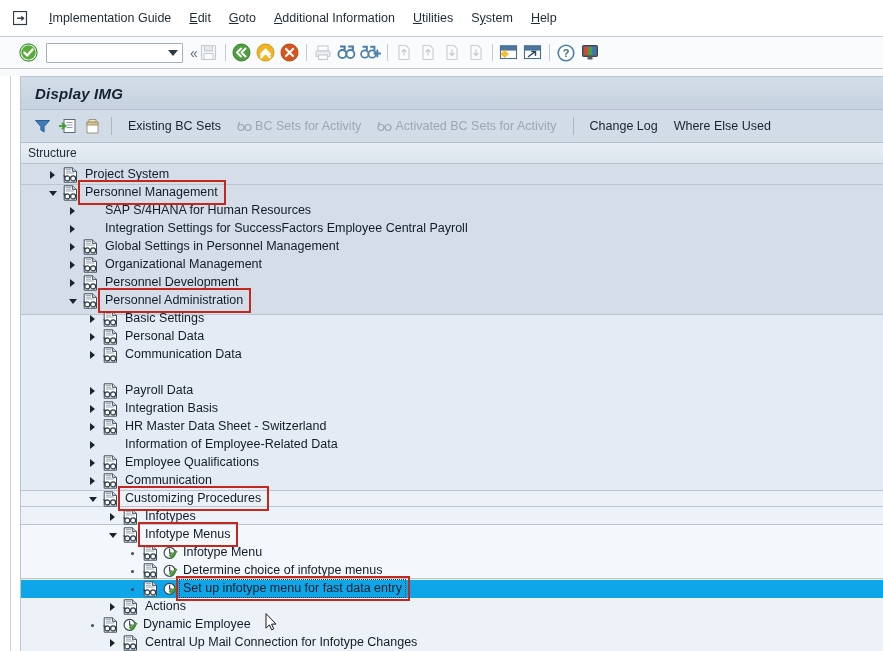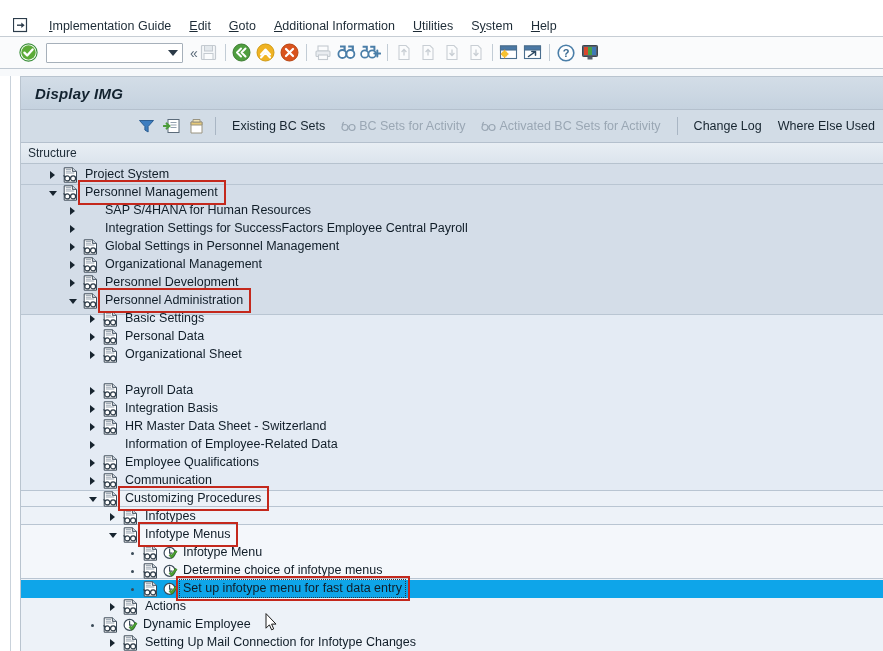--- a/index.html
+++ b/index.html
@@ -17,21 +17,21 @@
     background: #f7f9fb;
     overflow: hidden;
   }
 
   
   .menubar {
     position: absolute; left: 0; top: 0;
     width: 883px; height: 37px;
     background: #ffffff;
     border-bottom: 1px solid #c6cdd4;
-    display: flex; align-items: flex-end;
+    display: flex; align-items: center;
     box-sizing: border-box;
   }
   .sap-menu-icon {
     width: 26px; height: 22px;
     margin-left: 8px; margin-right: 6px;
     display: flex; align-items: center; justify-content: center;
     flex: none;
   }
   .menu-item {
     font-size: 12.5px;
@@ -117,21 +117,20 @@
     margin-left: 14px;
     letter-spacing: 0.2px;
   }
 
   
   .apptb {
     height: 32px;
     background: #d2dce6;
     display: flex; align-items: center;
     border-bottom: 1px solid #b4c0cd;
-    justify-content: flex-end;
   }
   .apptb-icon {
     width: 21px; height: 21px;
     margin-left: 4px;
     display: flex; align-items: center; justify-content: center;
     flex: none;
   }
   .apptb-icon:first-child { margin-left: 11px; }
   .apptb-sep {
     width: 1px; height: 18px;
@@ -652,21 +651,21 @@
           </div>
           <div class="nodeicon" style="left: 82px; top: 1px;"><svg width="15" height="16" viewBox="0 0 15 16">
               <path d="M1.2 0.8 h8.2 l4.1 3.6 v10.8 h-12.3 z" fill="#ffffff" stroke="#3d4b58" stroke-width="1"></path>
               <path d="M9.4 0.8 v3.6 h4.1" fill="#cfd8e1" stroke="#3d4b58" stroke-width="0.9"></path>
               <path d="M2.8 2.4 h5.2 M2.8 4.2 h5.2 M2.8 6 h8.5" stroke="#8b98a6" stroke-width="0.9"></path>
               <circle cx="4.3" cy="11.4" r="2.5" fill="none" stroke="#2c3a47" stroke-width="1.2"></circle>
               <circle cx="10.1" cy="11.4" r="2.5" fill="none" stroke="#2c3a47" stroke-width="1.2"></circle>
               <path d="M6.8 11.1 h0.8" stroke="#2c3a47" stroke-width="1.1"></path>
               <path d="M1.8 9.8 L0.6 8.4" stroke="#2c3a47" stroke-width="1.1"></path>
             </svg></div>
-          <div class="rowlabel" style="left: 104px;">Organizational Sheet</div>
+          <div class="rowlabel" style="left: 104px;">Communication Data</div>
         </div>
         <div class="row" style="top: 218px;">
           <div class="twisty" style="left: 66px;">
             <span class="tw-right"></span>
           </div>
           <div class="nodeicon" style="left: 82px; top: 1px;"><svg width="15" height="16" viewBox="0 0 15 16">
               <path d="M1.2 0.8 h8.2 l4.1 3.6 v10.8 h-12.3 z" fill="#ffffff" stroke="#3d4b58" stroke-width="1"></path>
               <path d="M9.4 0.8 v3.6 h4.1" fill="#cfd8e1" stroke="#3d4b58" stroke-width="0.9"></path>
               <path d="M2.8 2.4 h5.2 M2.8 4.2 h5.2 M2.8 6 h8.5" stroke="#8b98a6" stroke-width="0.9"></path>
               <circle cx="4.3" cy="11.4" r="2.5" fill="none" stroke="#2c3a47" stroke-width="1.2"></circle>
@@ -888,21 +887,21 @@
           </div>
           <div class="nodeicon" style="left: 102px; top: 1px;"><svg width="15" height="16" viewBox="0 0 15 16">
               <path d="M1.2 0.8 h8.2 l4.1 3.6 v10.8 h-12.3 z" fill="#ffffff" stroke="#3d4b58" stroke-width="1"></path>
               <path d="M9.4 0.8 v3.6 h4.1" fill="#cfd8e1" stroke="#3d4b58" stroke-width="0.9"></path>
               <path d="M2.8 2.4 h5.2 M2.8 4.2 h5.2 M2.8 6 h8.5" stroke="#8b98a6" stroke-width="0.9"></path>
               <circle cx="4.3" cy="11.4" r="2.5" fill="none" stroke="#2c3a47" stroke-width="1.2"></circle>
               <circle cx="10.1" cy="11.4" r="2.5" fill="none" stroke="#2c3a47" stroke-width="1.2"></circle>
               <path d="M6.8 11.1 h0.8" stroke="#2c3a47" stroke-width="1.1"></path>
               <path d="M1.8 9.8 L0.6 8.4" stroke="#2c3a47" stroke-width="1.1"></path>
             </svg></div>
-          <div class="rowlabel" style="left: 124px;">Setting Up Mail Connection for Infotype Changes</div>
+          <div class="rowlabel" style="left: 124px;">Central Up Mail Connection for Infotype Changes</div>
         </div>
         <div class="redbox" style="border-color: rgb(196, 40, 28); left: 57px; top: 16px; width: 148px; height: 25px;"></div>
         <div class="redbox" style="border-color: rgb(196, 40, 28); left: 77px; top: 124px; width: 153px; height: 25px;"></div>
         <div class="redbox" style="border-color: rgb(196, 40, 28); left: 97px; top: 322px; width: 151px; height: 25px;"></div>
         <div class="redbox" style="border-color: rgb(196, 40, 28); left: 117px; top: 358px; width: 100px; height: 25px;"></div>
         <div class="dashbox" style="left: 158px; top: 415px; width: 227px; height: 19px;"></div>
         <div class="redbox" style="border-color: rgb(196, 40, 28); left: 155px; top: 412px; width: 234px; height: 25px;"></div>
       </div>
 
   </div>

